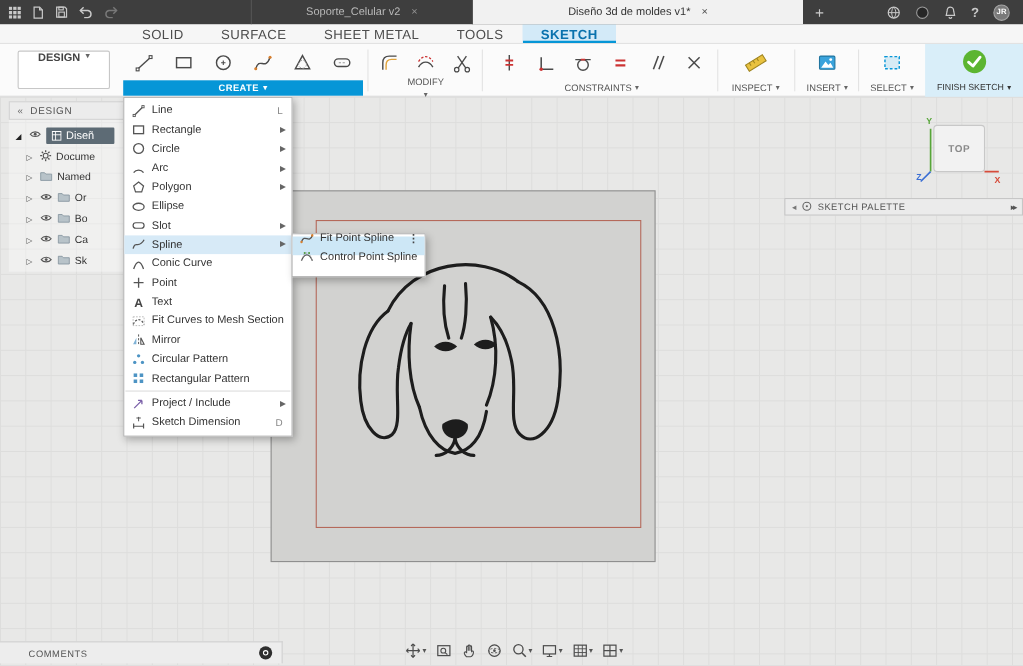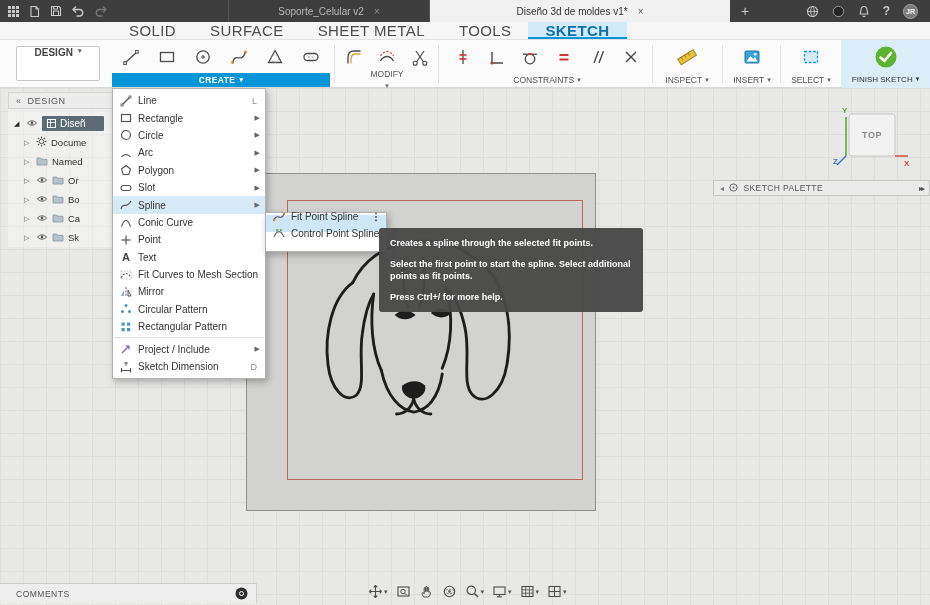--- a/index.html
+++ b/index.html
@@ -17,21 +17,21 @@
   .tab-close { font-size:10px; color:#8f8f8f; cursor:default; }
   .doc-tab.active .tab-close { color:#555; }
   .new-tab { width:30px; display:flex; align-items:center; justify-content:center; color:#c9c9c9; font-size:14px; }
   .tb-spacer { flex:1; }
   .tb-right { display:flex; align-items:center; gap:13px; padding-right:12px; }
   .help-glyph { color:#c9c9c9; font-size:12px; font-weight:bold; }
   .avatar { width:15px; height:15px; border-radius:50%; background:#7a7a7a; border:1px solid #a5a5a5; color:#fff; font-size:7px; font-weight:bold; display:flex; align-items:center; justify-content:center; }
 
   
   .ribbonbar { position:absolute; left:0; top:22px; width:930px; height:18px; background:#f6f6f6; border-bottom:1px solid #e2e2e2; display:flex; padding-left:112px; z-index:29; }
-  .rtab { padding:0 17px; display:flex; align-items:center; font-size:15px; color:#4c4c4c; letter-spacing:.4px; }
+  .rtab { padding:0 17px; display:flex; align-items:center; font-size:12px; color:#4c4c4c; letter-spacing:.4px; }
   .rtab.active { background:#d3eaf8; color:#0a72ad; font-weight:bold; box-shadow: inset 0 -2px 0 #0696d7; }
 
   
   .toolbar { position:absolute; left:0; top:40px; width:930px; height:48px; background:#fbfbfb; border-bottom:1px solid #d9d9d9; z-index:28; }
   .design-btn { position:absolute; left:16px; top:6px; width:84px; height:35px; background:#fff; border:1px solid #c7c7c7; border-radius:2px; display:flex; align-items:flex-start; justify-content:center; gap:5px; font-size:10px; font-weight:bold; color:#444; }
   .tool-icons { position:absolute; top:3px; display:flex; align-items:center; }
   .tool-btn { width:30px; height:28px; display:flex; align-items:center; justify-content:center; }
   .grp-label { position:absolute; top:33px; height:13px; display:flex; align-items:center; justify-content:center; gap:3px; font-size:8.5px; color:#555; }
   .grp-label .caret { font-size:7px; color:#666; }
   .create-bar { position:absolute; left:112px; top:33px; width:218px; height:14px; background:#0696d7; color:#fff; display:flex; align-items:center; justify-content:center; gap:4px; font-size:8.5px; font-weight:bold; letter-spacing:.4px; }
@@ -60,21 +60,21 @@
   .browser-header { height:17px; background:#ececec; border:1px solid #d4d4d4; display:flex; align-items:center; gap:6px; padding:0 7px; font-size:9px; color:#555; letter-spacing:.6px; }
   .bh-collapse { color:#666; font-size:9px; }
   .tree { padding-top:5px; background:rgba(255,255,255,0.35); }
   .trow { height:19px; display:flex; align-items:center; gap:4px; padding-left:6px; font-size:9.5px; color:#333; }
   .trow.child { padding-left:16px; }
   .tw { font-size:7px; color:#555; width:8px; }
   .tw.exp { color:#222; }
   .sel-block { background:#5d6b75; color:#fff; display:flex; align-items:center; gap:4px; padding:2px 18px 2px 5px; border-radius:1px; font-size:10px; }
 
   
-  .comments-bar { position:absolute; left:0; top:583px; width:257px; height:20px; background:#ededed; border-top:1px solid #cfcfcf; border-right:1px solid #cfcfcf; display:flex; align-items:center; padding-left:16px; font-size:8.5px; color:#555; letter-spacing:.5px; z-index:6; }
+  .comments-bar { position:absolute; left:0; top:583px; width:257px; height:20px; background:#ededed; border-top:1px solid #cfcfcf; border-right:1px solid #cfcfcf; display:flex; align-items:center; padding-left:26px; font-size:8.5px; color:#555; letter-spacing:.5px; z-index:6; }
   .comments-bar .cbadge { margin-left:auto; margin-right:8px; display:flex; }
   .navbar { position:absolute; left:368px; top:584px; display:flex; align-items:center; gap:8px; z-index:6; }
   .nav-item { display:flex; align-items:center; gap:1px; color:#4c4c4c; }
   .nav-item .caret { font-size:7px; color:#555; }
 
   
   .menu { position:absolute; left:112px; top:88px; width:154px; background:#fff; border:1px solid #b3b3b3; box-shadow:2px 3px 7px rgba(0,0,0,.28); padding:3px 0; z-index:20; }
   .mi { height:17.4px; display:flex; align-items:center; padding:0 5px 0 6px; font-size:10px; color:#333; }
   .mi.hl { background:#d7eaf7; }
   .mi-ic { width:14px; display:flex; justify-content:center; margin-right:5px; }
@@ -591,20 +591,28 @@
     <div class="mi">
       <span class="mi-ic">
           <svg width="12" height="12" viewBox="0 0 12 12">
             <path d="M6 1.5 L10.5 5 L8.8 10.5 H3.2 L1.5 5 Z" fill="none" stroke="#555" stroke-width="1.1"></path>
           </svg>
         </span>
       <span class="mi-label">Polygon</span>
       <span class="mi-arrow">▶</span>
     </div>
 
+    <div class="mi">
+      <span class="mi-ic">
+          <svg width="12" height="12" viewBox="0 0 12 12">
+            <ellipse cx="6" cy="6" rx="5" ry="3.2" fill="none" stroke="#555" stroke-width="1.2"></ellipse>
+          </svg>
+        </span>
+      <span class="mi-label">Ellipse</span>
+    </div>
 
     <div class="mi">
       <span class="mi-ic">
           <svg width="12" height="12" viewBox="0 0 12 12">
             <rect x="1" y="3.5" width="10" height="5" rx="2.5" fill="none" stroke="#555" stroke-width="1.1"></rect>
           </svg>
         </span>
       <span class="mi-label">Slot</span>
       <span class="mi-arrow">▶</span>
     </div>
@@ -737,25 +745,20 @@
             <path d="M1 9 C4 2 8 2 11 9" fill="none" stroke="#555" stroke-width="1.2"></path>
             <path d="M1 9 L4 2 L8 2 L11 9" fill="none" stroke="#999" stroke-width="0.8" stroke-dasharray="1.6 1.2"></path>
             <rect x="3.2" y="1.2" width="1.6" height="1.6" fill="#4d9a3c"></rect>
             <rect x="7.2" y="1.2" width="1.6" height="1.6" fill="#4d9a3c"></rect>
           </svg>
         </span>
       <span class="mi-label">Control Point Spline</span>
     </div>
   </div>
 
-  <div class="tooltip">
-    <p>Creates a spline through the selected fit points.</p>
-    <p>Select the first point to start the spline. Select additional points as fit points.</p>
-    <p>Press Ctrl+/ for more help.</p>
-  </div>
 
   <div class="comments-bar">
     <span>COMMENTS</span>
     <span class="cbadge">
       <svg width="13" height="13" viewBox="0 0 13 13">
           <circle cx="6.5" cy="6.5" r="6" fill="#2e2e2e"></circle>
           <circle cx="6.5" cy="6.5" r="2" fill="none" stroke="#fff" stroke-width="1"></circle>
         </svg>
     </span>
   </div>

